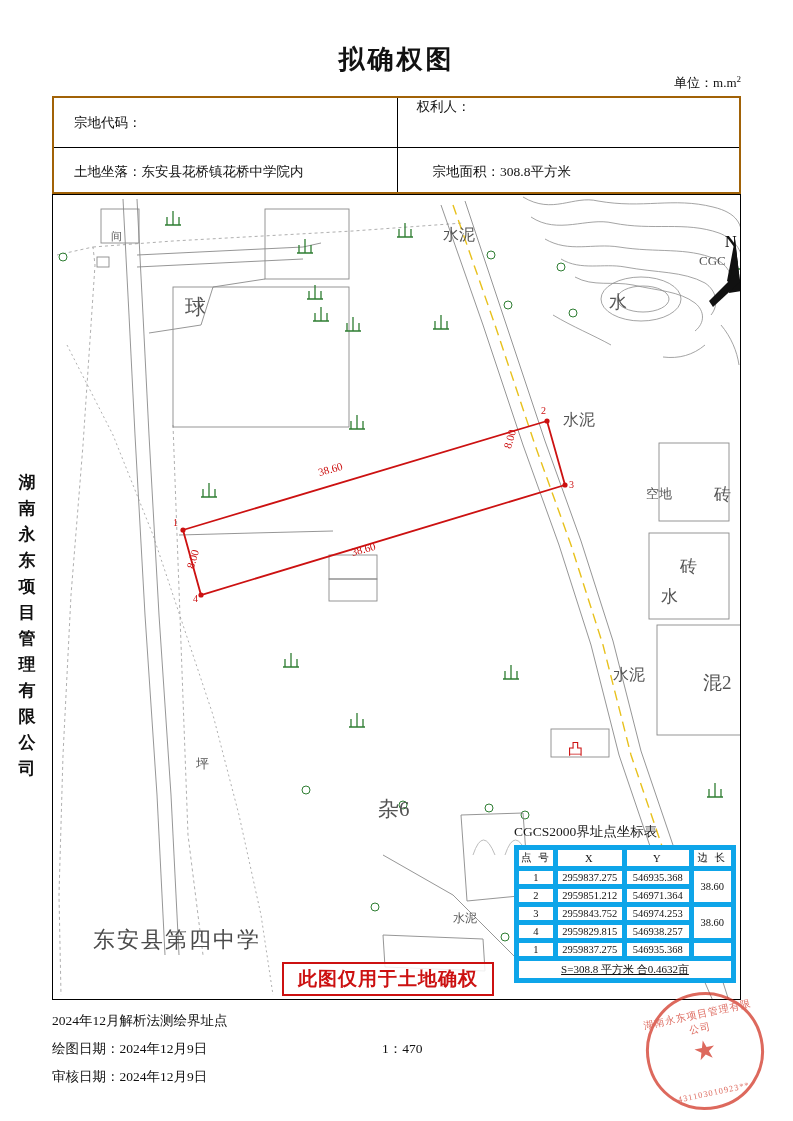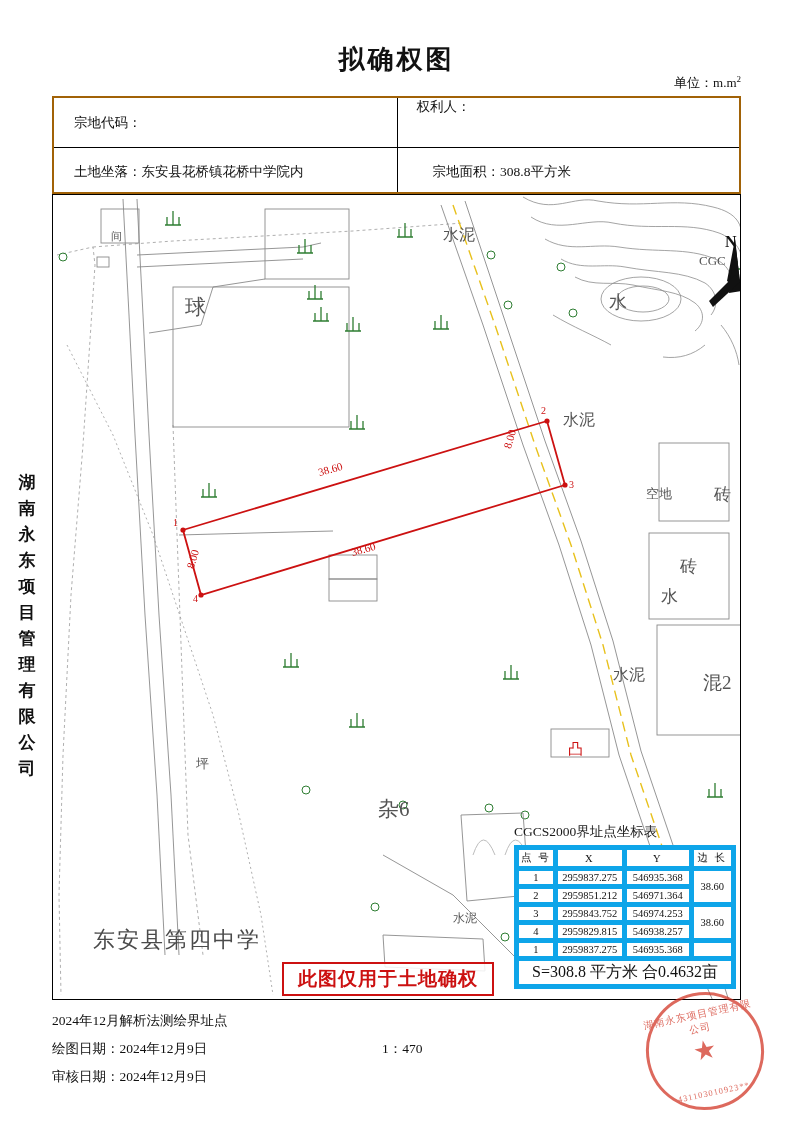--- a/index.html
+++ b/index.html
@@ -135,21 +135,21 @@
   }
   table.coord th, table.coord td {
     border:5px solid #0ea5e9; padding:1px 2px; text-align:center; height:15px;
     white-space:nowrap;
   }
   table.coord th { font-weight:normal; font-size:10.5px; letter-spacing:2px; }
   .c-no { width:26px; }
   .c-x  { width:74px; }
   .c-y  { width:74px; }
   .c-len{ width:46px; }
-  .sum-row td { font-size:16px; letter-spacing:0; }
+  .sum-row td { font-size:11px; letter-spacing:0;text-decoration:underline; }
 
   
   .north {
     position:absolute; left:648px; top:40px; width:56px; height:84px;
   }
   .north .lbl {
     position:absolute; left:24px; top:-2px; font-size:16px; font-weight:bold;
   }
 
   

